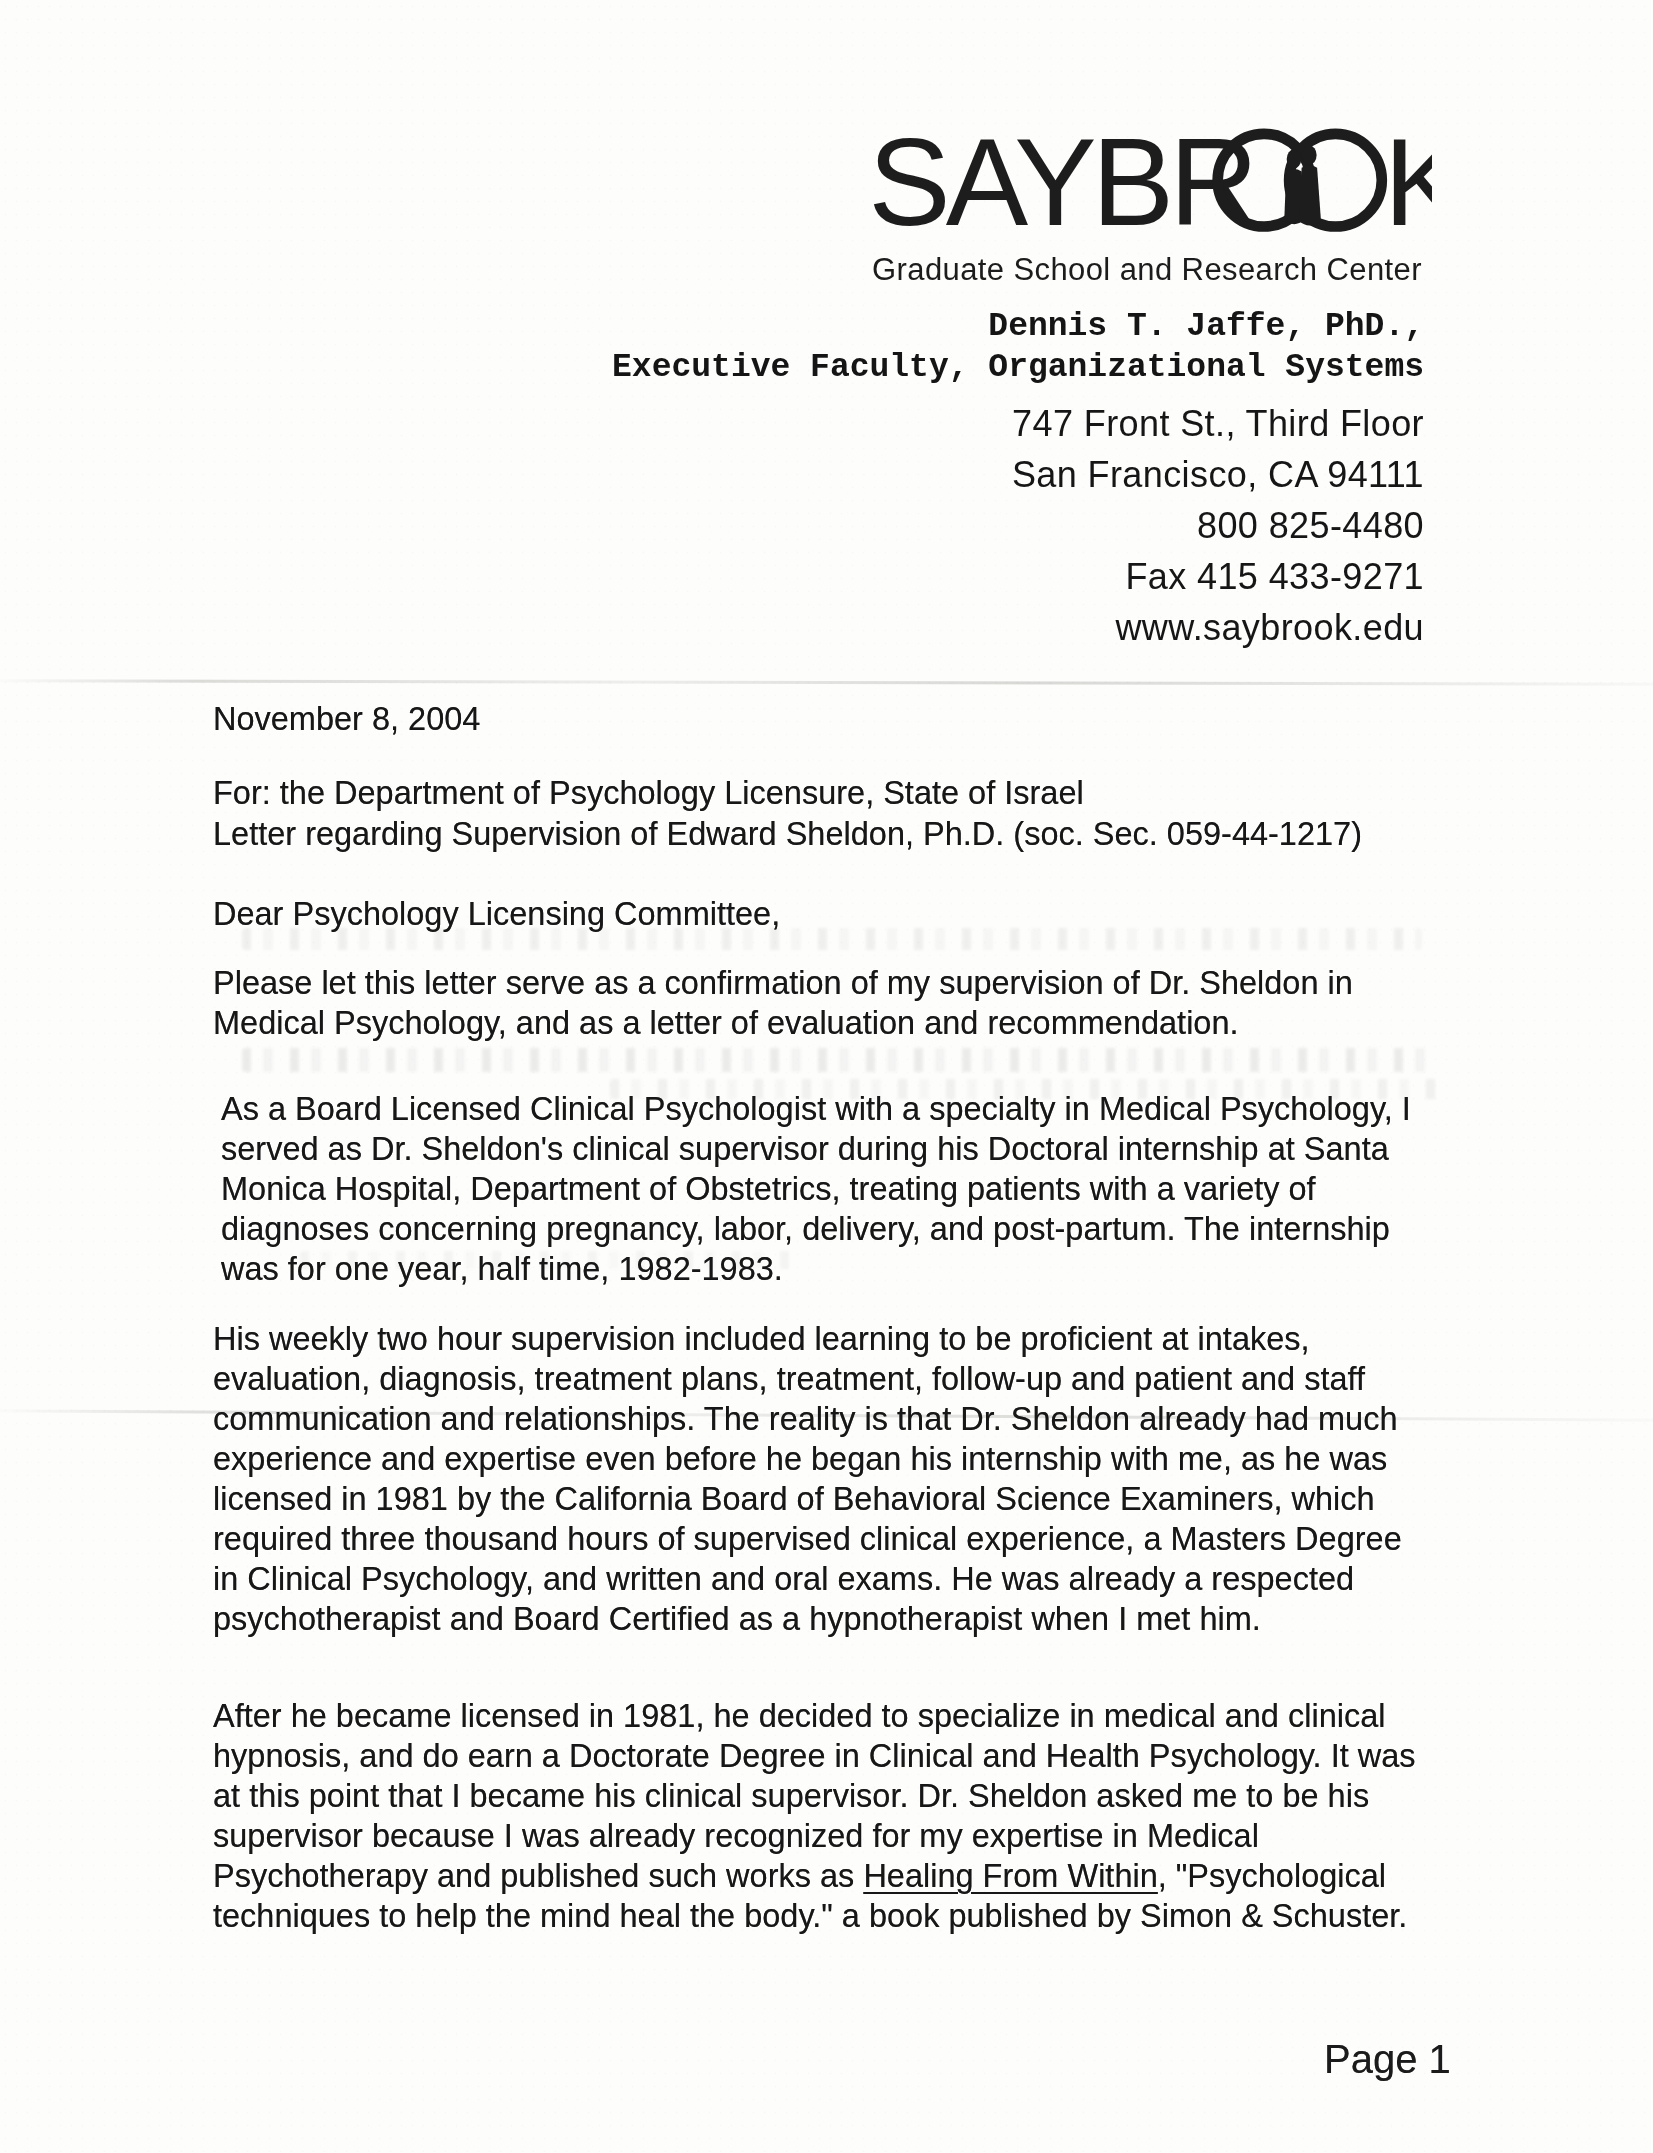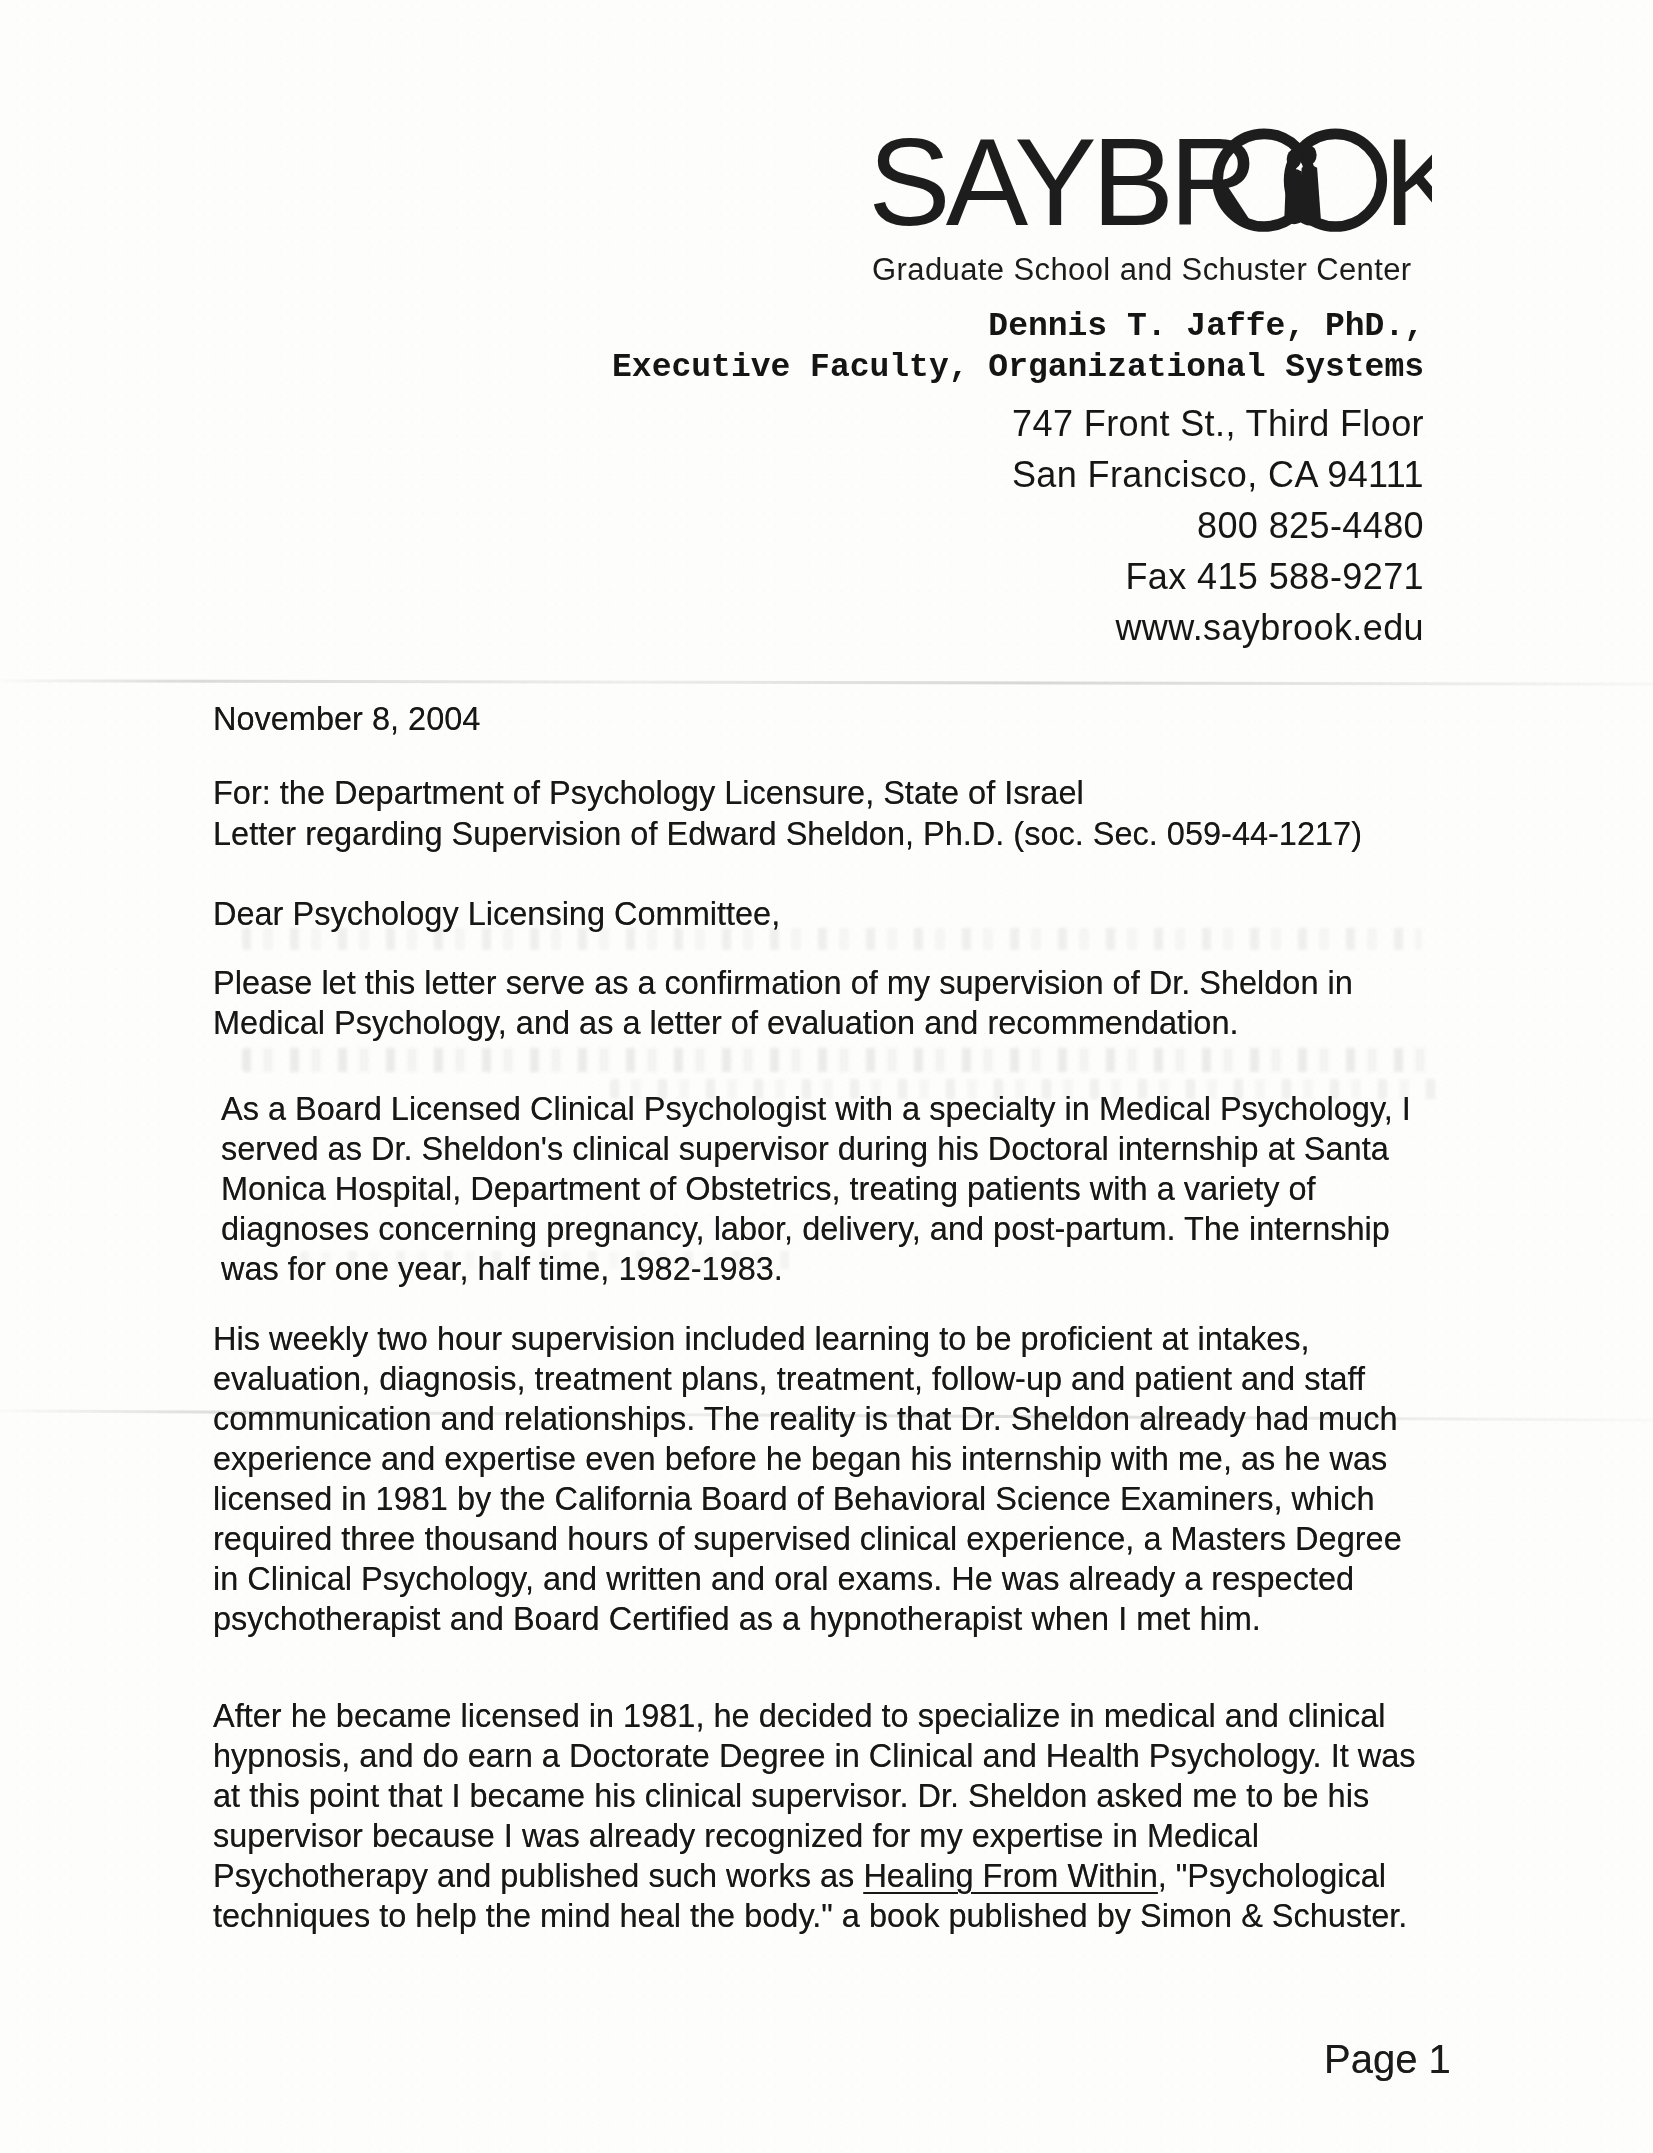--- a/index.html
+++ b/index.html
@@ -142,33 +142,33 @@
       <circle cx="406" cy="60" r="48" fill="none" stroke="#1d1d1d" stroke-width="11"></circle>
       <circle cx="480" cy="60" r="48" fill="none" stroke="#1d1d1d" stroke-width="11"></circle>
       <g fill="#1d1d1d">
         <ellipse cx="437" cy="38" rx="7.5" ry="10"></ellipse>
         <path d="M429 51 q8 -5 16 0 l3 50 q-11 9 -21 0 z"></path>
         <ellipse cx="453" cy="34" rx="7.5" ry="10"></ellipse>
         <path d="M445 47 q8 -5 16 0 l4 55 q-12 10 -23 0 z"></path>
       </g>
       <text x="530" y="106" font-family="Liberation Sans, sans-serif" font-size="128" letter-spacing="-5" fill="#1d1d1d">K</text>
     </svg>
-    <div class="logo-tagline">Graduate School and Schuster Center</div>
+    <div class="logo-tagline">Graduate School and Research Center</div>
   </div>
 
   <div class="contact-serif">
     <div>Dennis T. Jaffe, PhD.,</div>
     <div>Executive Faculty, Organizational Systems</div>
   </div>
 
   <div class="contact-sans">
     <div>747 Front St., Third Floor</div>
     <div>San Francisco, CA 94111</div>
     <div>800 825-4480</div>
-    <div>Fax 415 588-9271</div>
+    <div>Fax 415 433-9271</div>
     <div>www.saybrook.edu</div>
   </div>
 
   <div class="letter-text date-line">November 8, 2004</div>
 
   <div class="letter-text recipient-block">
     <div>For: the Department of Psychology Licensure, State of Israel</div>
     <div>Letter regarding Supervision of Edward Sheldon, Ph.D. (soc. Sec. 059-44-1217)</div>
   </div>
 

